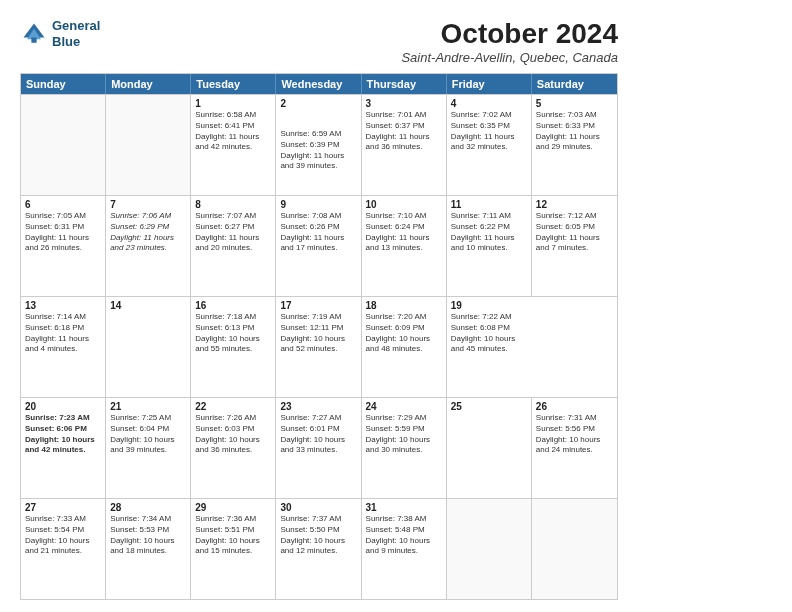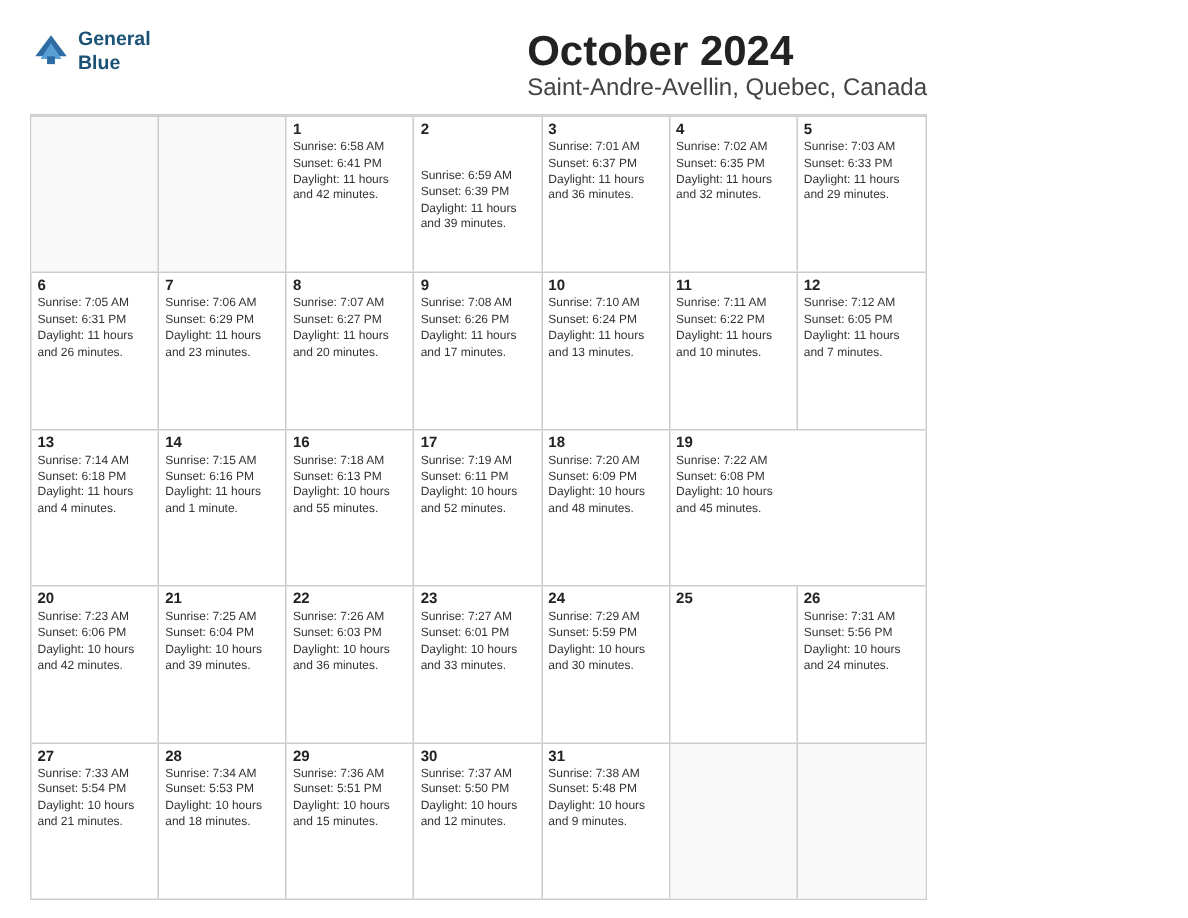--- a/index.html
+++ b/index.html
@@ -32,30 +32,31 @@
       font-size: 13px;
       font-weight: bold;
       color: #1a5276;
       line-height: 1.2;
     }
     .logo-icon {
       width: 28px;
       height: 28px;
     }
     .title-block {
-      text-align: left;
+      text-align: right;
     }
     .month-title {
       font-size: 28px;
       font-weight: bold;
       color: #222;
     }
     .subtitle {
-      font-size: 16px;
+      font-size: 13px;
       color: #444;
+      font-style: italic;
     }
     .calendar {
       flex: 1;
       display: flex;
       flex-direction: column;
       border: 1px solid #ccc;
     }
     .cal-header {
       display: grid;
       grid-template-columns: repeat(7, 1fr);
@@ -121,20 +122,29 @@
         <div>Blue</div>
       </div>
     </div>
     <div class="title-block">
       <div class="month-title">October 2024</div>
       <div class="subtitle">Saint-Andre-Avellin, Quebec, Canada</div>
     </div>
   </div>
 
   <div class="calendar">
+    <div class="cal-header">
+    <div class="cal-header-cell">Sunday</div>
+        <div class="cal-header-cell">Monday</div>
+        <div class="cal-header-cell">Tuesday</div>
+        <div class="cal-header-cell">Wednesday</div>
+        <div class="cal-header-cell">Thursday</div>
+        <div class="cal-header-cell">Friday</div>
+        <div class="cal-header-cell">Saturday</div>
+      </div>
     <div class="cal-body">
     <div class="cal-row">
           <div class="cal-cell empty"></div>
           <div class="cal-cell empty"></div>
           <div class="cal-cell">
             <span class="day-num">1</span>
             <div class="cell-text" style="white-space: pre-line;">Sunrise: 6:58 AM
 Sunset: 6:41 PM
 Daylight: 11 hours and 42 minutes.</div>
           </div>
@@ -165,21 +175,21 @@
         </div>
         <div class="cal-row">
           <div class="cal-cell">
             <span class="day-num">6</span>
             <div class="cell-text" style="white-space: pre-line;">Sunrise: 7:05 AM
 Sunset: 6:31 PM
 Daylight: 11 hours and 26 minutes.</div>
           </div>
           <div class="cal-cell">
             <span class="day-num">7</span>
-            <div class="cell-text" style="white-space: pre-line;">Sunrise: 7:06 AM
+            <div class="cell-text" style="white-space: pre-line; font-style: italic;">Sunrise: 7:06 AM
 Sunset: 6:29 PM
 Daylight: 11 hours and 23 minutes.</div>
           </div>
           <div class="cal-cell">
             <span class="day-num">8</span>
             <div class="cell-text" style="white-space: pre-line;">Sunrise: 7:07 AM
 Sunset: 6:27 PM
 Daylight: 11 hours and 20 minutes.</div>
           </div>
           <div class="cal-cell">
@@ -209,53 +219,50 @@
         </div>
         <div class="cal-row">
           <div class="cal-cell">
             <span class="day-num">13</span>
             <div class="cell-text" style="white-space: pre-line;">Sunrise: 7:14 AM
 Sunset: 6:18 PM
 Daylight: 11 hours and 4 minutes.</div>
           </div>
           <div class="cal-cell">
             <span class="day-num">14</span>
-            <div class="cell-text" style="white-space: pre-line;">Sunrise: 7:15 AM
-Sunset: 6:16 PM
-Daylight: 11 hours and 1 minute.</div>
           </div>
           <div class="cal-cell">
             <span class="day-num">16</span>
             <div class="cell-text" style="white-space: pre-line;">Sunrise: 7:18 AM
 Sunset: 6:13 PM
 Daylight: 10 hours and 55 minutes.</div>
           </div>
           <div class="cal-cell">
             <span class="day-num">17</span>
             <div class="cell-text" style="white-space: pre-line;">Sunrise: 7:19 AM
-Sunset: 6:11 PM
+Sunset: 12:11 PM
 Daylight: 10 hours and 52 minutes.</div>
           </div>
           <div class="cal-cell">
             <span class="day-num">18</span>
             <div class="cell-text" style="white-space: pre-line;">Sunrise: 7:20 AM
 Sunset: 6:09 PM
 Daylight: 10 hours and 48 minutes.</div>
           </div>
           <div class="cal-cell">
             <span class="day-num">19</span>
             <div class="cell-text" style="white-space: pre-line;">Sunrise: 7:22 AM
 Sunset: 6:08 PM
 Daylight: 10 hours and 45 minutes.</div>
           </div>
         </div>
         <div class="cal-row">
           <div class="cal-cell">
             <span class="day-num">20</span>
-            <div class="cell-text" style="white-space: pre-line;">Sunrise: 7:23 AM
+            <div class="cell-text" style="white-space: pre-line; font-weight: bold;">Sunrise: 7:23 AM
 Sunset: 6:06 PM
 Daylight: 10 hours and 42 minutes.</div>
           </div>
           <div class="cal-cell">
             <span class="day-num">21</span>
             <div class="cell-text" style="white-space: pre-line;">Sunrise: 7:25 AM
 Sunset: 6:04 PM
 Daylight: 10 hours and 39 minutes.</div>
           </div>
           <div class="cal-cell">

